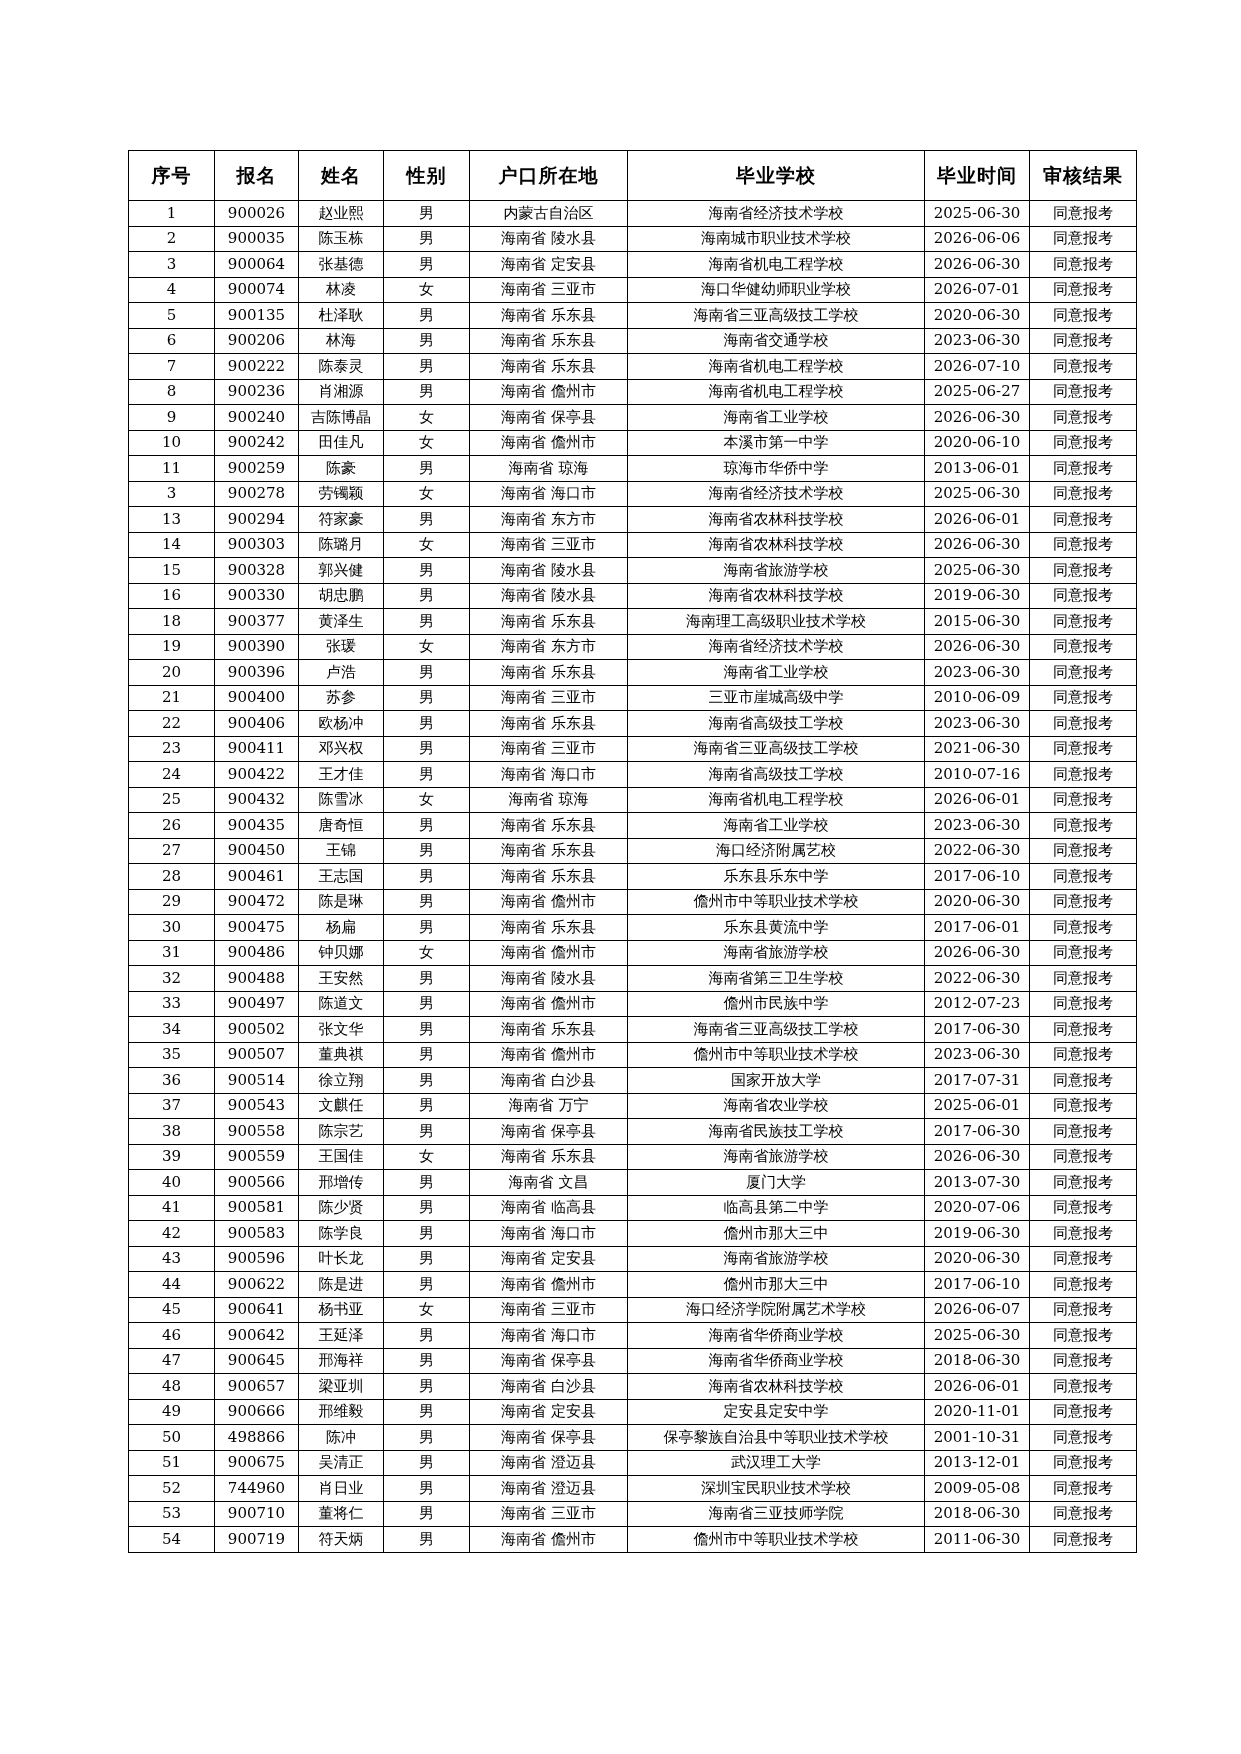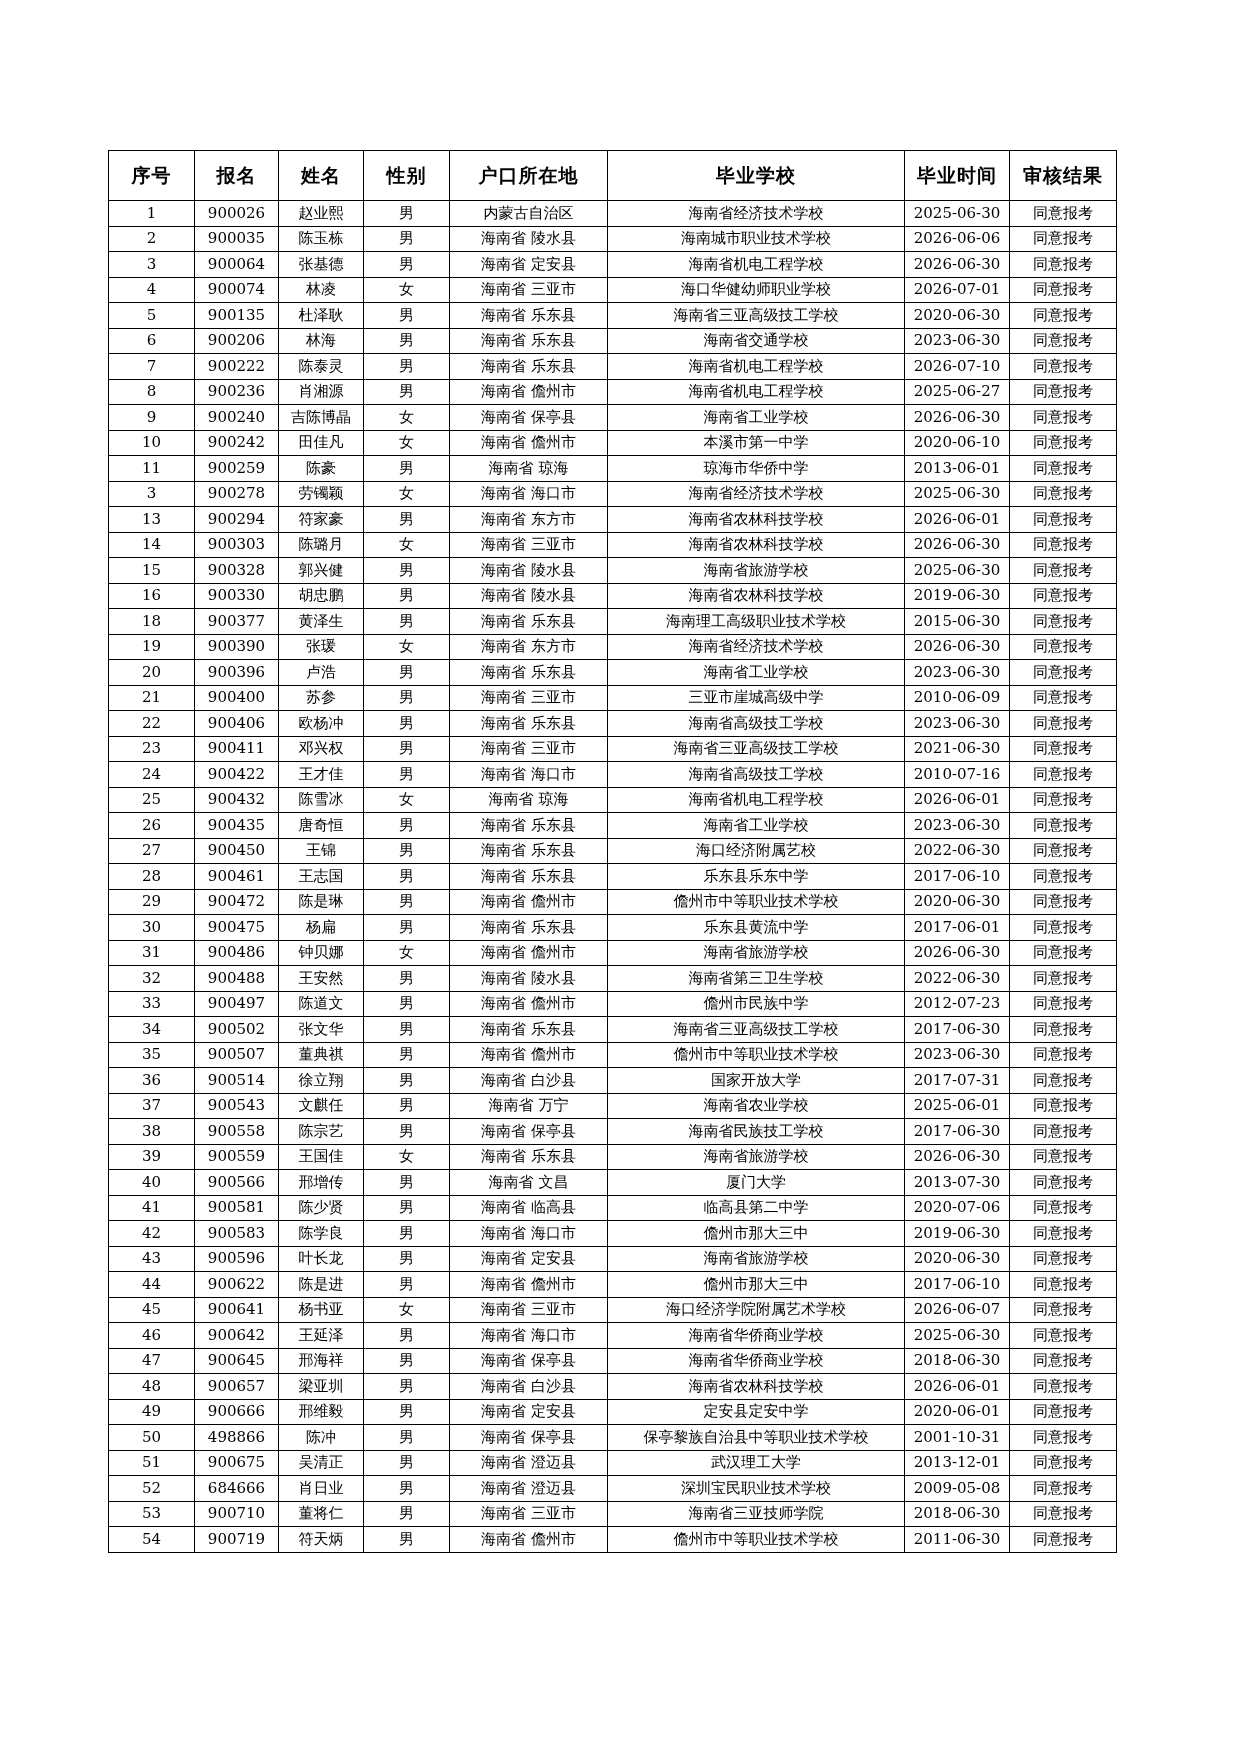--- a/index.html
+++ b/index.html
@@ -11,21 +11,21 @@
     position: relative;
     width: 1241px;
     height: 1754px;
     background: #ffffff;
     font-family: "DejaVu Serif", "Liberation Serif", serif;
     color: #000000;
     overflow: hidden;
   }
   table.roster {
     position: absolute;
-    left: 108px;
+    left: 128px;
     top: 150px;
     border-collapse: collapse;
     table-layout: fixed;
     width: 1008px;
     padding-left: 32px;
   }
   table.roster th, table.roster td {
     border: 1px solid #000000;
     padding: 0;
     text-align: center;
@@ -550,21 +550,21 @@
           <td class="num">2026-06-01</td>
           <td>同意报考</td>
         </tr>
         <tr>
           <td class="num">49</td>
           <td class="num">900666</td>
           <td>邢维毅</td>
           <td>男</td>
           <td>海南省 定安县</td>
           <td>定安县定安中学</td>
-          <td class="num">2020-06-01</td>
+          <td class="num">2020-11-01</td>
           <td>同意报考</td>
         </tr>
         <tr>
           <td class="num">50</td>
           <td class="num">498866</td>
           <td>陈冲</td>
           <td>男</td>
           <td>海南省 保亭县</td>
           <td>保亭黎族自治县中等职业技术学校</td>
           <td class="num">2001-10-31</td>
@@ -575,21 +575,21 @@
           <td class="num">900675</td>
           <td>吴清正</td>
           <td>男</td>
           <td>海南省 澄迈县</td>
           <td>武汉理工大学</td>
           <td class="num">2013-12-01</td>
           <td>同意报考</td>
         </tr>
         <tr>
           <td class="num">52</td>
-          <td class="num">684666</td>
+          <td class="num">744960</td>
           <td>肖日业</td>
           <td>男</td>
           <td>海南省 澄迈县</td>
           <td>深圳宝民职业技术学校</td>
           <td class="num">2009-05-08</td>
           <td>同意报考</td>
         </tr>
         <tr>
           <td class="num">53</td>
           <td class="num">900710</td>

